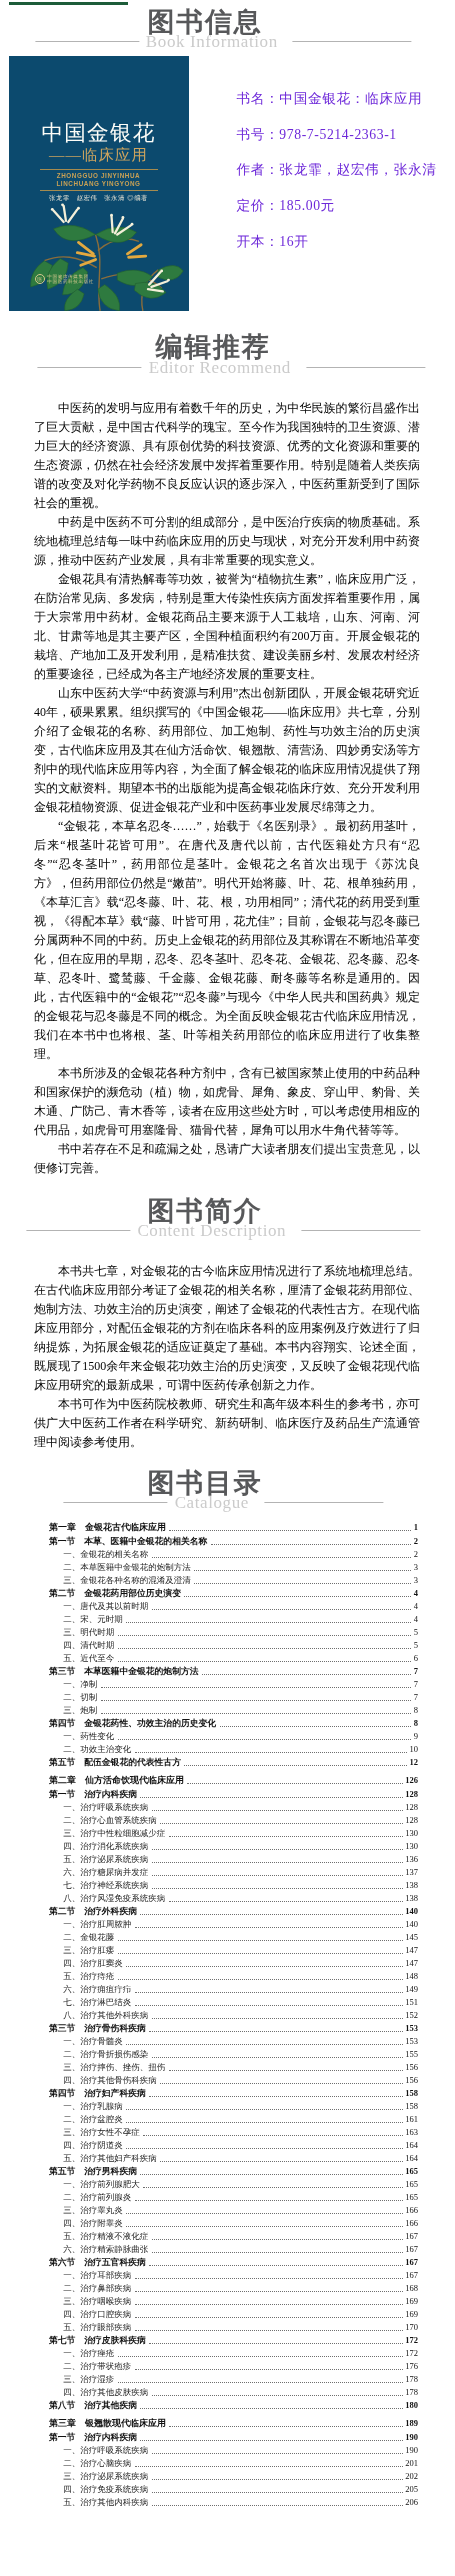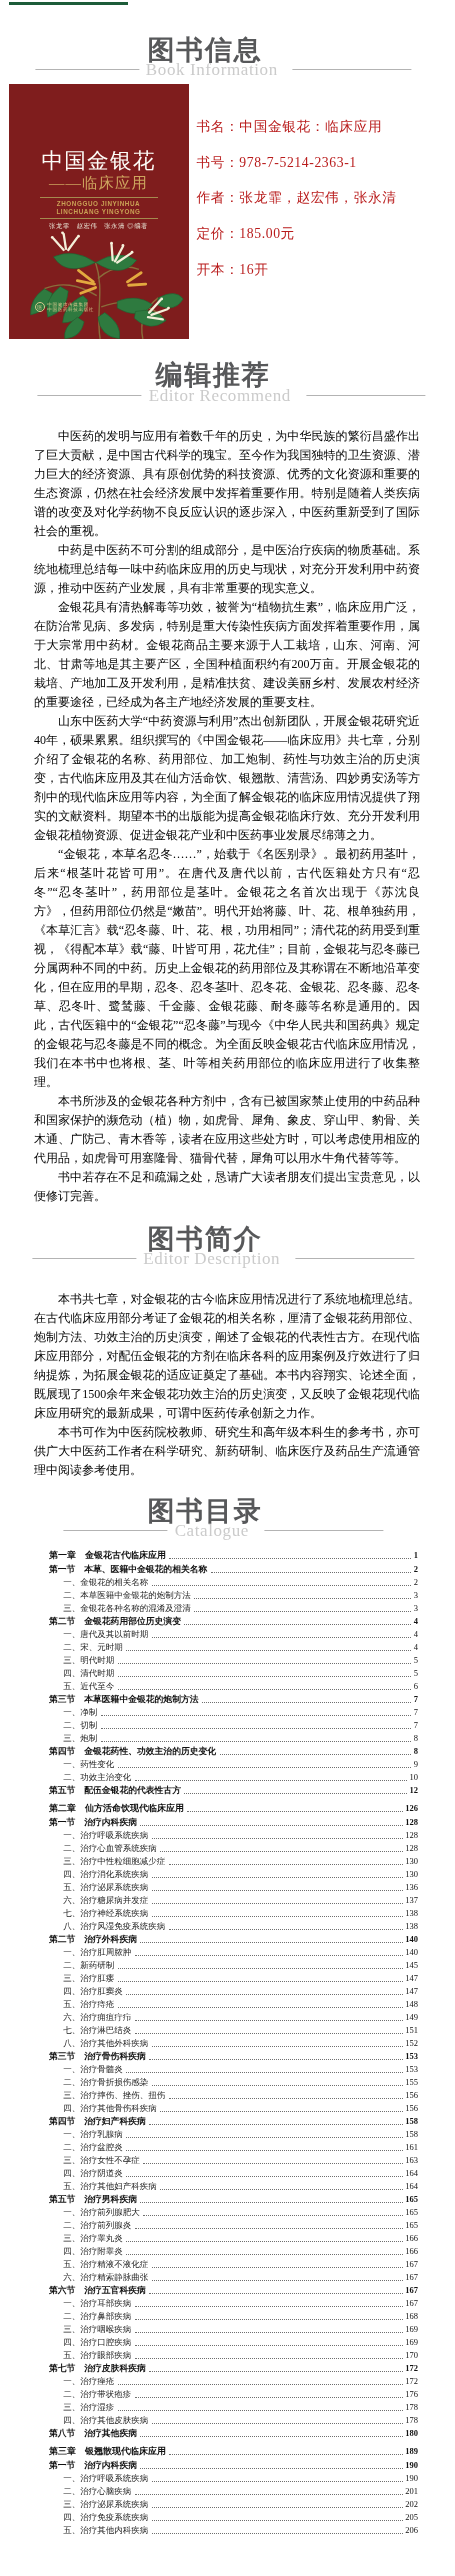--- a/index.html
+++ b/index.html
@@ -11,49 +11,49 @@
   .sec-head{text-align:center;position:relative;}
   .sec-head .cn{font-family:"Liberation Sans", sans-serif;font-size:27px;font-weight:600;
                 color:#57585a;letter-spacing:1.7px;line-height:33px;transform:translateX(-23px);}
   .sec-head .sub{display:flex;align-items:center;justify-content:center;margin-top:-6.8px;
                  transform:translateX(-4.6px);}
   .sec-head .rule{height:1.1px;background:#b3b3b3;}
   .sec-head .rule.l{width:104px;margin-right:6.8px;}
   .sec-head .rule.r{width:119px;margin-left:15px;}
   .sec-head .en{font-family:"Liberation Serif", serif;font-size:17px;color:#cbcbcb;
                 letter-spacing:0.6px;line-height:19.4px;white-space:nowrap;}
-  .mt1{padding-top:5.7px;margin-top:28px;}
+  .mt1{padding-top:5.7px;}
   .mt2{margin-top:20.5px;margin-left:16px;}
   .mt3{margin-top:17px;}
   .mt4{margin-top:15px;}
 
   
   .book-row{display:flex;margin-top:4.6px;padding-left:8.5px;}
-  .cover{position:relative;width:180px;height:255px;background:#7f1d1d;flex-shrink:0;overflow:hidden;}
+  .cover{position:relative;width:180px;height:255px;background:#0c4a6e;flex-shrink:0;overflow:hidden;}
   .cv-title{position:absolute;top:62px;left:0;width:100%;text-align:center;color:#fdfdf8;
             font-size:21.7px;letter-spacing:1.1px;font-family:"Liberation Serif", serif;}
   .cv-sub{position:absolute;top:89px;left:0;width:100%;text-align:center;color:#cda45e;
           font-size:15.4px;letter-spacing:1.1px;font-family:"Liberation Serif", serif;}
   .cv-rule{position:absolute;left:31px;right:31px;height:0.6px;background:#a58b4f;}
   .cv-rule.r1{top:113px;}
   .cv-rule.r2{top:134px;}
   .cv-pinyin{position:absolute;top:116px;left:0;width:100%;text-align:center;color:#c9a155;
              font-family:"Liberation Sans", sans-serif;font-size:6.3px;font-weight:bold;
              letter-spacing:0.6px;line-height:8px;}
   .cv-authors{position:absolute;top:138px;left:0;width:100%;text-align:center;color:#e9e5d6;
               font-size:6.3px;letter-spacing:0.6px;font-family:"Liberation Sans", sans-serif;}
   .plant{position:absolute;left:0;bottom:0;width:180px;height:112px;display:block;}
   .pub{position:absolute;left:26px;top:218px;display:flex;align-items:center;}
   .pub-circ{width:8.5px;height:8.5px;border:0.6px solid #d8c98f;border-radius:50%;color:#d8c98f;
             font-size:5.1px;line-height:8.5px;text-align:center;font-family:"Liberation Sans", sans-serif;}
   .pub-lines{display:flex;flex-direction:column;margin-left:2.3px;color:#d8c98f;font-size:4.6px;
              line-height:5.1px;font-family:"Liberation Sans", sans-serif;letter-spacing:0.6px;}
   .info{margin-left:8px;padding-top:34px;}
-  .info .info-line{font-size:13.7px;letter-spacing:0.6px;margin-bottom:17.7px;color:#b91c1c;
-                   font-family:"Liberation Serif", serif;}
+  .info .info-line{font-size:13.7px;letter-spacing:0.6px;margin-bottom:17.7px;color:#6d28d9;
+                   font-family:"Liberation Serif", serif;margin-left:40px;}
 
   
   .body-text{margin-left:34px;width:386px;margin-top:21.7px;}
   .body-text p{margin:0;font-size:12px;line-height:19px;text-align:justify;text-indent:2em;
                color:#050505;font-family:"Liberation Serif", serif;}
 
   
   .toc{margin:8px 38px 0 49px;font-family:"Liberation Sans", sans-serif;}
   .toc-row{display:flex;align-items:flex-end;line-height:13px;font-size:8.5px;color:#1a1a1a;}
   .toc-row.ch{font-weight:bold;font-size:9px;color:#111;margin-top:5.1px;margin-bottom:1.1px;}
@@ -173,21 +173,21 @@
       <p>山东中医药大学“中药资源与利用”杰出创新团队，开展金银花研究近40年，硕果累累。组织撰写的《中国金银花——临床应用》共七章，分别介绍了金银花的名称、药用部位、加工炮制、药性与功效主治的历史演变，古代临床应用及其在仙方活命饮、银翘散、清营汤、四妙勇安汤等方剂中的现代临床应用等内容，为全面了解金银花的临床应用情况提供了翔实的文献资料。期望本书的出版能为提高金银花临床疗效、充分开发利用金银花植物资源、促进金银花产业和中医药事业发展尽绵薄之力。</p>
       <p>“金银花，本草名忍冬……”，始载于《名医别录》。最初药用茎叶，后来“根茎叶花皆可用”。在唐代及唐代以前，古代医籍处方只有“忍冬”“忍冬茎叶”，药用部位是茎叶。金银花之名首次出现于《苏沈良方》，但药用部位仍然是“嫩苗”。明代开始将藤、叶、花、根单独药用，《本草汇言》载“忍冬藤、叶、花、根，功用相同”；清代花的药用受到重视，《得配本草》载“藤、叶皆可用，花尤佳”；目前，金银花与忍冬藤已分属两种不同的中药。历史上金银花的药用部位及其称谓在不断地沿革变化，但在应用的早期，忍冬、忍冬茎叶、忍冬花、金银花、忍冬藤、忍冬草、忍冬叶、鹭鸶藤、千金藤、金银花藤、耐冬藤等名称是通用的。因此，古代医籍中的“金银花”“忍冬藤”与现今《中华人民共和国药典》规定的金银花与忍冬藤是不同的概念。为全面反映金银花古代临床应用情况，我们在本书中也将根、茎、叶等相关药用部位的临床应用进行了收集整理。</p>
       <p>本书所涉及的金银花各种方剂中，含有已被国家禁止使用的中药品种和国家保护的濒危动（植）物，如虎骨、犀角、象皮、穿山甲、豹骨、关木通、广防己、青木香等，读者在应用这些处方时，可以考虑使用相应的代用品，如虎骨可用塞隆骨、猫骨代替，犀角可以用水牛角代替等等。</p>
       <p>书中若存在不足和疏漏之处，恳请广大读者朋友们提出宝贵意见，以便修订完善。</p>
     </div>
 
   <header class="sec-head mt3">
     <div class="cn">图书简介</div>
     <div class="sub">
       <span class="rule l"></span>
-      <span class="en">Editor Description</span>
+      <span class="en">Content Description</span>
       <span class="rule r"></span>
     </div>
   </header>
   <div class="body-text">
       <p>本书共七章，对金银花的古今临床应用情况进行了系统地梳理总结。在古代临床应用部分考证了金银花的相关名称，厘清了金银花药用部位、炮制方法、功效主治的历史演变，阐述了金银花的代表性古方。在现代临床应用部分，对配伍金银花的方剂在临床各科的应用案例及疗效进行了归纳提炼，为拓展金银花的适应证奠定了基础。本书内容翔实、论述全面，既展现了1500余年来金银花功效主治的历史演变，又反映了金银花现代临床应用研究的最新成果，可谓中医药传承创新之力作。</p>
       <p>本书可作为中医药院校教师、研究生和高年级本科生的参考书，亦可供广大中医药工作者在科学研究、新药研制、临床医疗及药品生产流通管理中阅读参考使用。</p>
     </div>
 
   <header class="sec-head mt4">
     <div class="cn">图书目录</div>
@@ -347,21 +347,21 @@
         <span class="toc-label">第二节　治疗外科疾病</span>
         <span class="toc-dots"></span>
         <span class="toc-page">140</span>
       </div>
       <div class="toc-row sub">
         <span class="toc-label">一、治疗肛周脓肿</span>
         <span class="toc-dots"></span>
         <span class="toc-page">140</span>
       </div>
       <div class="toc-row sub">
-        <span class="toc-label">二、新药研制</span>
+        <span class="toc-label">二、金银花藤</span>
         <span class="toc-dots"></span>
         <span class="toc-page">145</span>
       </div>
       <div class="toc-row sub">
         <span class="toc-label">三、治疗肛瘘</span>
         <span class="toc-dots"></span>
         <span class="toc-page">147</span>
       </div>
       <div class="toc-row sub">
         <span class="toc-label">四、治疗肛窦炎</span>

